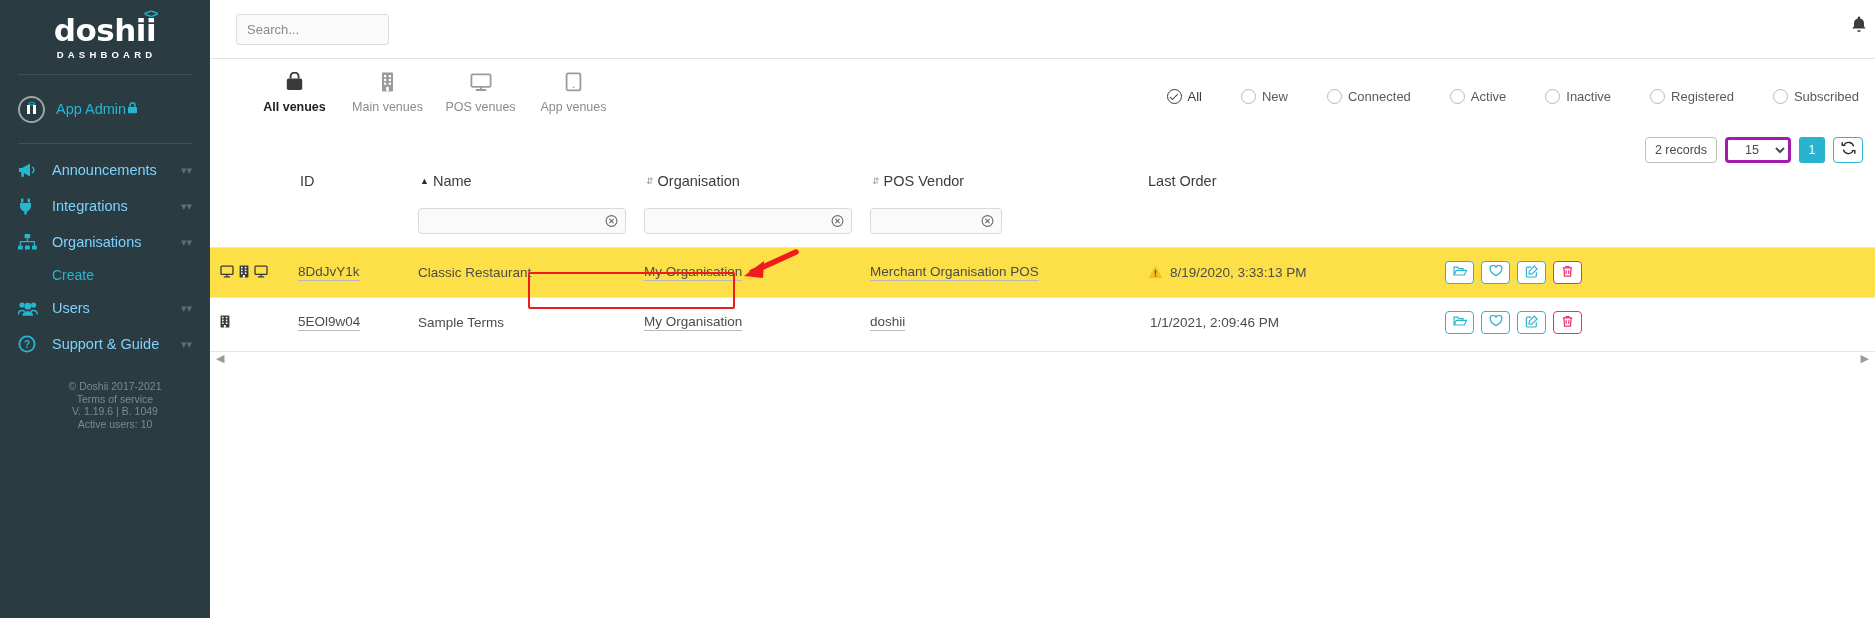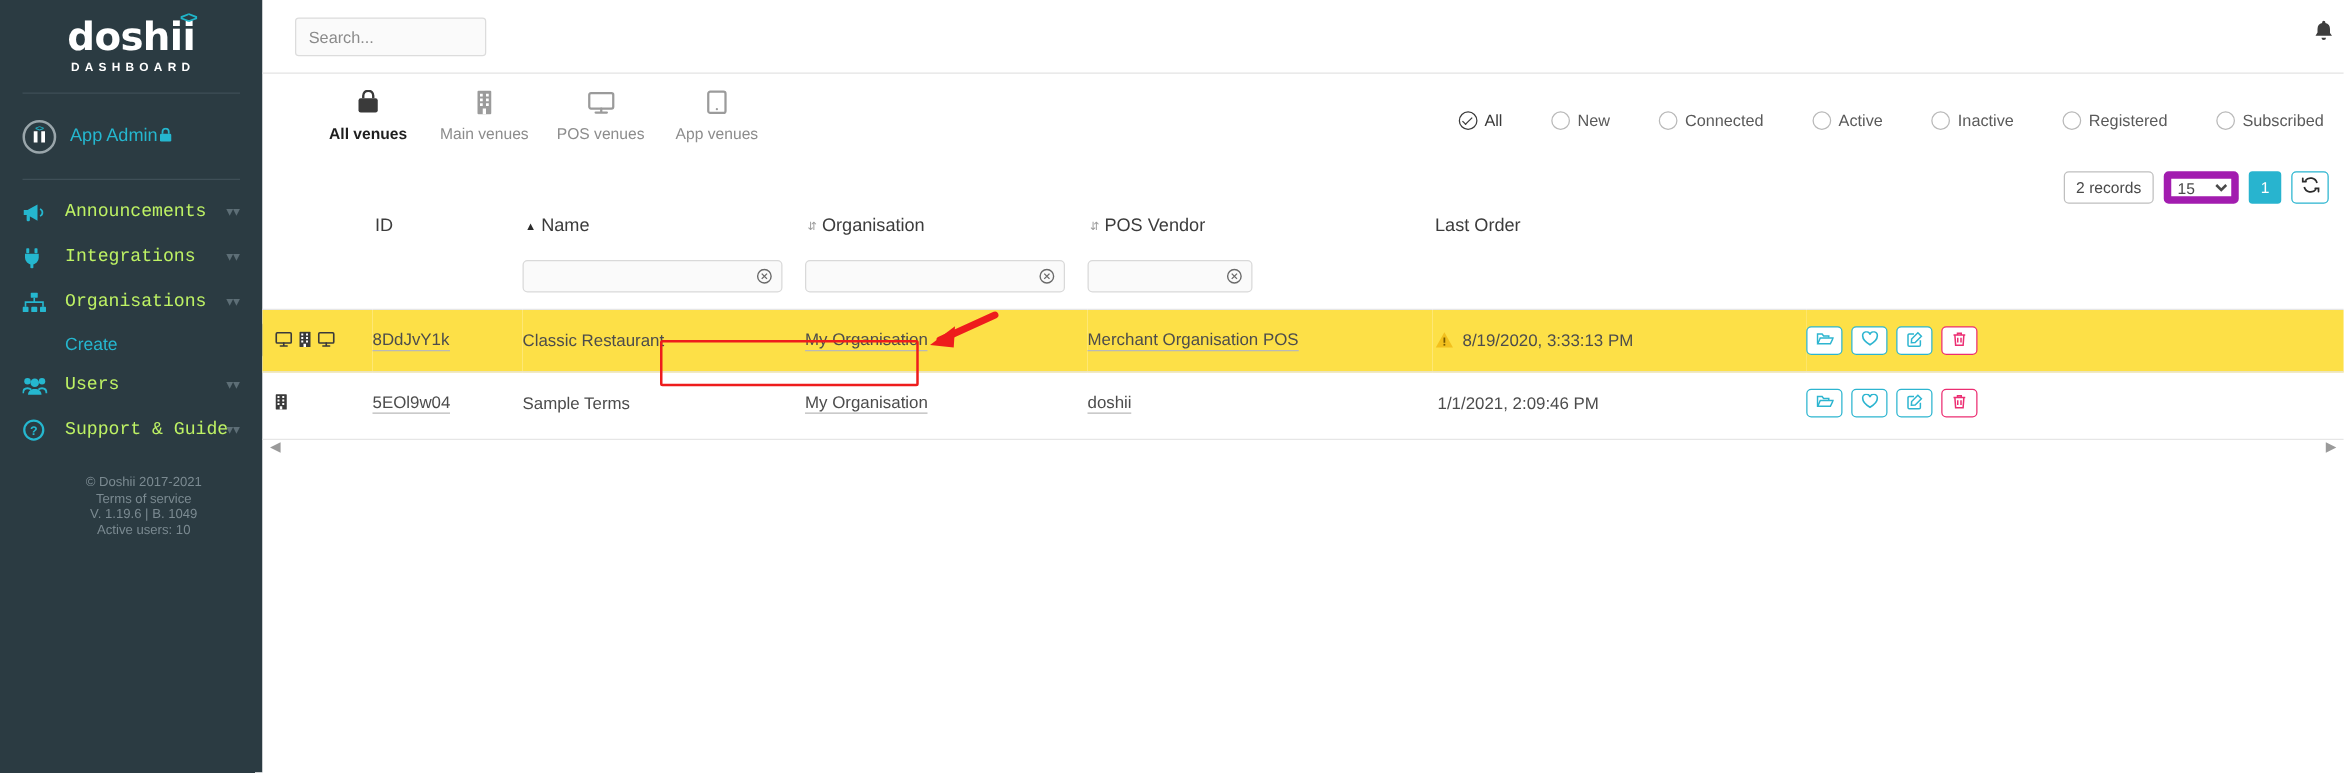--- a/index.html
+++ b/index.html
@@ -64,21 +64,21 @@
   .nav { padding-top: 8px; }
   .nav-item {
     display: flex; align-items: center;
     height: 36px; padding-left: 18px; position: relative;
     cursor: pointer;
   }
   .nav-ico {
     width: 28px; min-width: 28px; display: flex; align-items: center;
     color: #25b7cf;
   }
-  .nav-text { color: #bef264; font-size: 14.5px; padding-left: 6px; font-family: Liberation Mono, monospace; }
+  .nav-text { color: #7dd3fc; font-size: 14.5px; padding-left: 6px; }
   .nav-chev {
     position: absolute; right: 18px; color: #5d6e76; font-size: 11px; line-height: 1;
   }
   .nav-chev.active { color: #8b9aa1; }
   .nav-sub { padding-left: 52px; height: 30px; display:flex; align-items:center; }
   .nav-sub span { color: #25b7cf; font-size: 14px; }
 
   .sb-footer {
     margin-top: 18px; text-align: center;
     color: #7b8a91; font-size: 10.5px; line-height: 12.5px; margin-left: 20px;
@@ -160,22 +160,22 @@
   .pagebar-inner {
     position: absolute; right: 12px; top: 6px;
     display: flex; align-items: center; gap: 8px;
   }
   .records-box {
     border: 1px solid #bfbfbf; border-radius: 4px;
     height: 26px; padding: 0 9px; display: flex; align-items: center;
     font-size: 12.5px; color: #4a4a4a; background: #fff;
   }
   .size-select {
-    border: 6px solid #a21caf; border-radius: 4px;
-    height: 26px; padding: 0 6px 0 1px;
+    border: 3px solid #a21caf; border-radius: 4px;
+    height: 26px; padding: 0 6px 0 13px;
     font-size: 12.5px; color: #4a4a4a; background: #fff;
     font-family: "Liberation Sans", sans-serif;
   }
   .page-btn {
     background: #28b4cf; color: #fff; border: none; border-radius: 3px;
     height: 26px; min-width: 26px; font-size: 12.5px;
     display: flex; align-items: center; justify-content: center;
   }
   .refresh-btn {
     border: 1px solid #28b4cf; border-radius: 4px; background: #fff;

